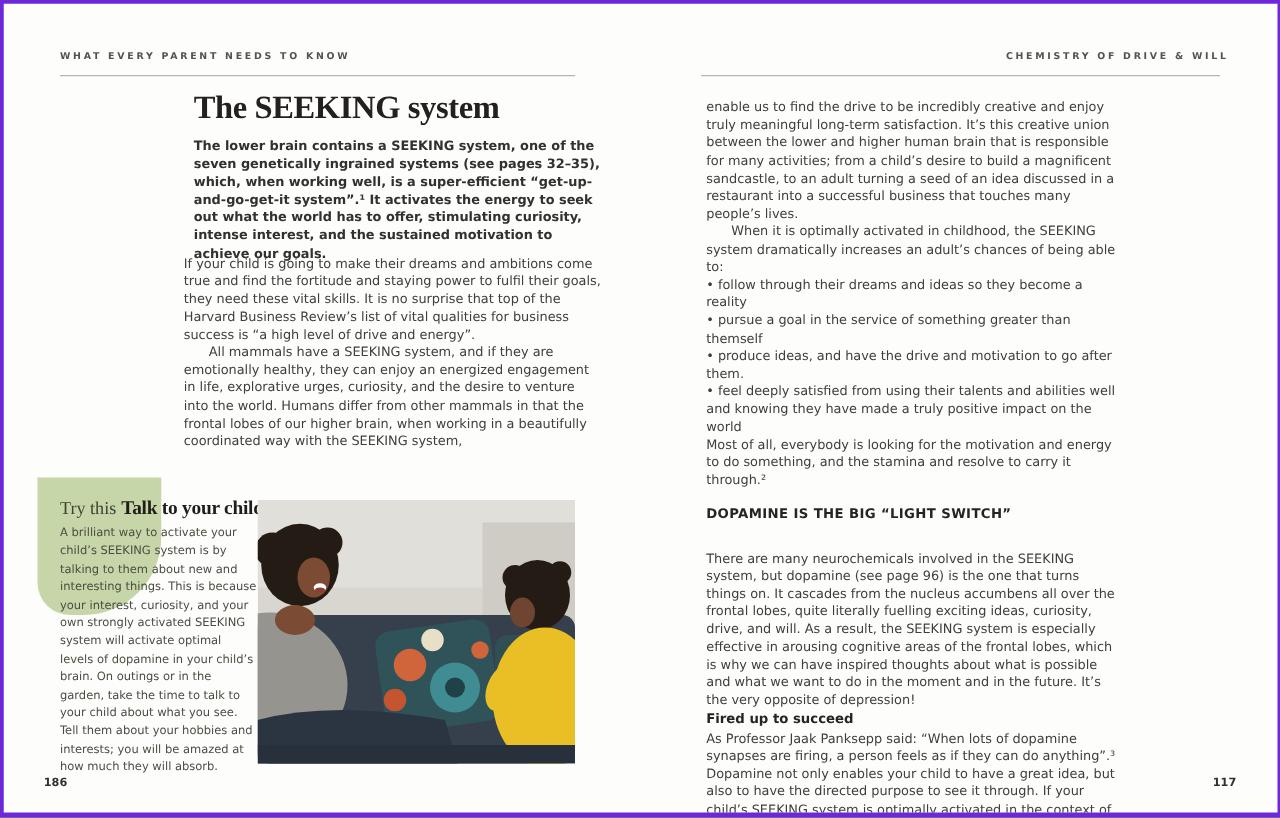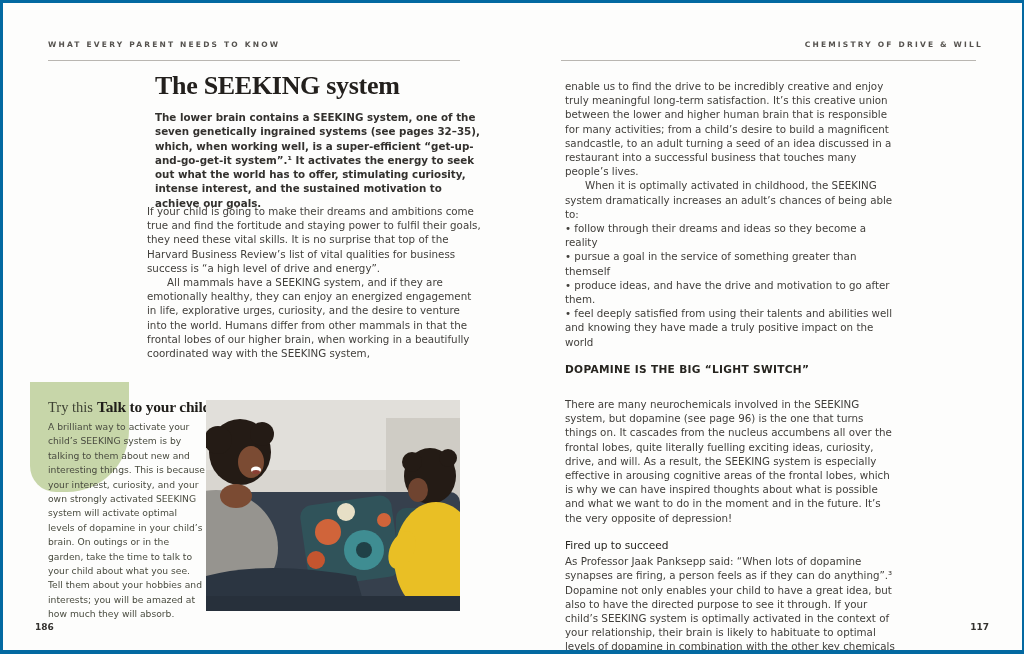--- a/index.html
+++ b/index.html
@@ -1,18 +1,18 @@
 <!DOCTYPE html>
 <html><head>
 <meta charset="utf-8">
 <style>
   * { margin:0; padding:0; box-sizing:border-box; }
   html,body { width:1024px; height:654px; }
   body { font-family:"DejaVu Sans","Liberation Sans",sans-serif; background:#22211e; }
-  .frame { position:relative; width:1024px; height:654px; background:#0369a1; }
+  .frame { position:relative; width:1024px; height:654px; background:#6d28d9; }
   .spread { position:absolute; left:3px; top:3px; width:1019px; height:647px; background:#fdfdfc; overflow:hidden; }
 
   
   .running-header { position:absolute; top:37px; font-size:7.5px; font-weight:600;
     letter-spacing:2.2px; color:#55524e; }
   .rh-left  { left:45px; }
   .rh-right { right:39px; text-align:center; }
   .rule { position:absolute; top:57px; height:1px; background:#b9b6b1; }
   .rule-left  { left:45px;  width:412px; }
   .rule-right { right:46px; width:415px; }
@@ -41,21 +41,21 @@
   .photo { position:absolute; left:203px; top:397px; width:254px; height:211px; overflow:hidden; }
   .photo svg { display:block; }
 
   
   .right-flow { position:absolute; left:562px; top:76px; width:332px;
     font-size:10.3px; line-height:14.2px; color:#403e3a; }
   .right-flow p.indent { text-indent:20px; }
   .right-flow p.bullet { margin:0; }
   .subhead-caps { margin-top:13px; margin-bottom:21px; font-size:10.6px; font-weight:700;
     letter-spacing:0.3px; color:#26241f; }
-  .subhead { margin-top:13px; margin-bottom:2px; font-size:10.6px; font-weight:400; color:#26241f; }
+  .subhead { margin-bottom:2px; font-size:10.6px; font-weight:700; color:#26241f; }
 
   
   .page-num { position:absolute; bottom:18px; font-size:9px; font-weight:700; color:#33312e; }
   .pn-left  { left:32px; }
   .pn-right { right:33px;text-align:center; }
 </style>
 </head>
 <body>
 
 <div class="frame">
@@ -134,20 +134,21 @@
       </svg>
     </div>
 
     <div class="right-flow">
       <p>enable us to find the drive to be incredibly creative and enjoy truly meaningful long-term satisfaction. It’s this creative union between the lower and higher human brain that is responsible for many activities; from a child’s desire to build a magnificent sandcastle, to an adult turning a seed of an idea discussed in a restaurant into a successful business that touches many people’s lives.</p>
       <p class="indent">When it is optimally activated in childhood, the SEEKING system dramatically increases an adult’s chances of being able to:</p>
       <p class="bullet">• follow through their dreams and ideas so they become a reality</p>
       <p class="bullet">• pursue a goal in the service of something greater than themself</p>
       <p class="bullet">• produce ideas, and have the drive and motivation to go after them.</p>
       <p class="bullet">• feel deeply satisfied from using their talents and abilities well and knowing they have made a truly positive impact on the world</p>
+      <p>Most of all, everybody is looking for the motivation and energy to do something, and the stamina and resolve to carry it through.²</p>
       <h2 class="subhead-caps">DOPAMINE IS THE BIG “LIGHT SWITCH”</h2>
       <p>There are many neurochemicals involved in the SEEKING system, but dopamine (see page 96) is the one that turns things on. It cascades from the nucleus accumbens all over the frontal lobes, quite literally fuelling exciting ideas, curiosity, drive, and will. As a result, the SEEKING system is especially effective in arousing cognitive areas of the frontal lobes, which is why we can have inspired thoughts about what is possible and what we want to do in the moment and in the future. It’s the very opposite of depression!</p>
       <h3 class="subhead">Fired up to succeed</h3>
       <p>As Professor Jaak Panksepp said: “When lots of dopamine synapses are firing, a person feels as if they can do anything”.³ Dopamine not only enables your child to have a great idea, but also to have the directed purpose to see it through. If your child’s SEEKING system is optimally activated in the context of your relationship, their brain is likely to habituate to optimal levels of dopamine in combination with the other key chemicals in the SEEKING system – opioids and the anti-anxiety anti-aggression chemicals (see pages 90–93).</p>
     </div>
 
     <div class="page-num pn-left">186</div>
     <div class="page-num pn-right">117</div>
 
   </div>

